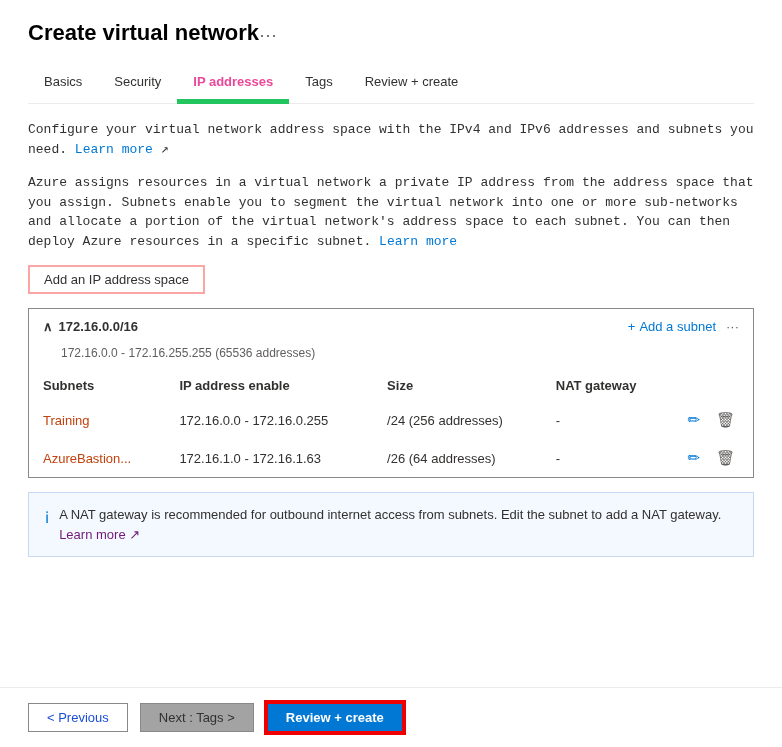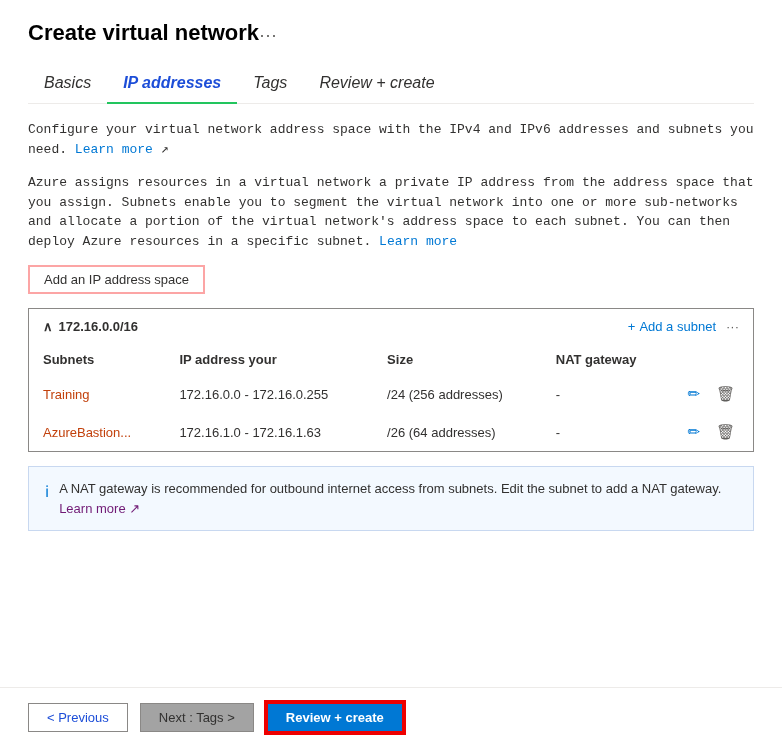--- a/index.html
+++ b/index.html
@@ -2,22 +2,22 @@
 <html><head>
   <meta charset="utf-8">
   <style>
     * { box-sizing: border-box; margin: 0; padding: 0; }
     body { font-family: 'Segoe UI', Arial, sans-serif; font-size: 13px; color: #323130; background: #fff; width: 782px; min-height: 747px; }
     .page { padding: 20px 28px; }
     .title-row { display: flex; align-items: flex-end; gap: 0; margin-bottom: 18px; }
     .page-title { font-size: 22px; font-weight: 600; color: #000; }
     .ellipsis-icon { color: #605e5c; font-size: 18px; cursor: pointer; }
     .tabs { display: flex; gap: 0; border-bottom: 1px solid #edebe9; margin-bottom: 16px; }
-    .tab { padding: 10px 16px; font-size: 16px; color: #323130; cursor: pointer; border-bottom: 2px solid transparent; margin-bottom: -1px; font-style: italic; }
-    .tab.active { color: #1d4ed8; border-bottom: 2px solid #22c55e; font-weight: 600; }
+    .tab { padding: 10px 16px; font-size: 13px; color: #323130; cursor: pointer; border-bottom: 2px solid transparent; margin-bottom: -1px; }
+    .tab.active { color: #ec4899; border-bottom: 5px solid #22c55e; font-weight: 600; }
     .description { font-size: 13px; color: #323130; line-height: 1.5; margin-bottom: 10px; }
     .description a { color: #0078d4; text-decoration: none; }
     .description-block { margin-bottom: 14px; font-family: Liberation Mono, monospace; }
     .add-ip-btn { border: 2px solid #fca5a5; background: #fff; padding: 5px 14px; font-size: 13px; color: #323130; cursor: pointer; margin-bottom: 14px; }
     .ip-block { border: 1px solid #8a8886; padding: 0; margin-bottom: 14px; }
     .ip-block-header { display: flex; align-items: center; justify-content: space-between; padding: 10px 14px; }
     .ip-block-header-left { display: flex; align-items: center; gap: 6px; font-weight: 600; font-size: 13px; }
     .ip-block-header-right { display: flex; align-items: center; gap: 10px; }
     .add-subnet-btn { color: #0078d4; font-size: 13px; cursor: pointer; border: none; background: none; display: flex; align-items: center; gap: 4px; }
     .ip-range-info { padding: 2px 14px 10px 32px; color: #605e5c; font-size: 12px; }
@@ -41,20 +41,21 @@
 <body>
 
 <div class="page">
   <div class="title-row">
     <h1 class="page-title">Create virtual network</h1>
     <span class="ellipsis-icon">···</span>
   </div>
 
   <div class="tabs">
     <div class="tab">Basics</div>
+    <div class="tab">Security</div>
     <div class="tab active">IP addresses</div>
     <div class="tab">Tags</div>
     <div class="tab">Review + create</div>
   </div>
 
   <div class="description-block">
     <p class="description">
       <span>Configure your virtual network address space with the IPv4 and IPv6 addresses and subnets you need.</span>
       <a href="#">Learn more</a> ↗
     </p>
@@ -76,26 +77,27 @@
         <span>172.16.0.0/16</span>
       </div>
       <div class="ip-block-header-right">
         <button class="add-subnet-btn">
           <span>+</span>
           <span>Add a subnet</span>
         </button>
         <span style="cursor:pointer; color:#605e5c;">···</span>
       </div>
     </div>
+    <div class="ip-range-info">172.16.0.0 - 172.16.255.255 (65536 addresses)</div>
 
     <table class="subnet-table">
       <thead>
         <tr class="header-row">
           <th>Subnets</th>
-          <th>IP address your</th>
+          <th>IP address enable</th>
           <th>Size</th>
           <th>NAT gateway</th>
           <th class="col-actions"></th>
         </tr>
       </thead>
       <tbody id="subnet-body">
       <tr>
       <td><a href="#" class="subnet-link">Training</a></td>
       <td>172.16.0.0 - 172.16.0.255</td>
       <td>/24 (256 addresses)</td>

